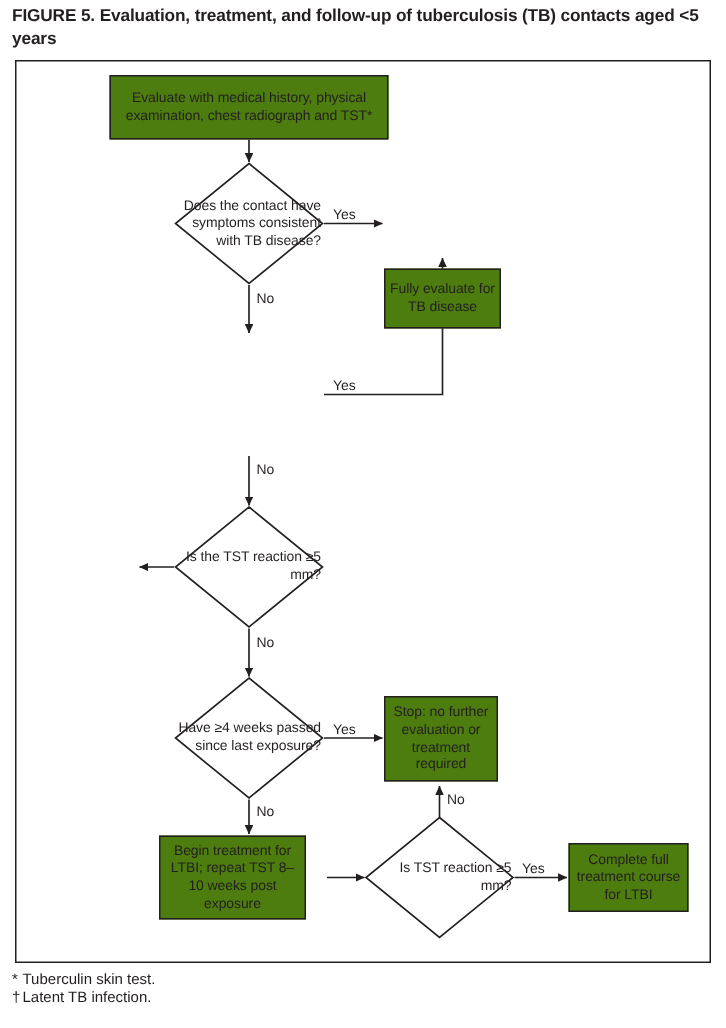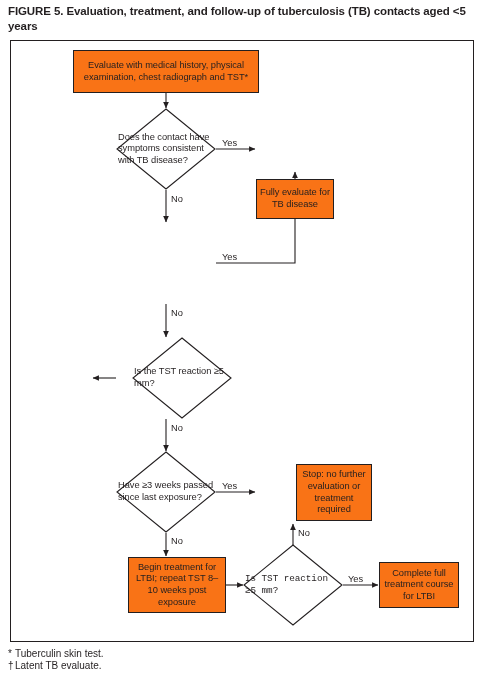--- a/index.html
+++ b/index.html
@@ -37,31 +37,31 @@
   .node{
     position:absolute;
     display:flex;align-items:center;justify-content:center;
     text-align:center;
     font-size:9.3px;line-height:11.6px;
     letter-spacing:-0.05px;
     box-sizing:border-box;
   }
   .box{
     border:1.1px solid #231f20;
-    background:#f97316;
+    background:#4d7c0f;
     padding:2px 3px;
   }
   .diamond-wrap{
     position:absolute;
     display:flex;align-items:center;justify-content:center;
   }
   .diamond-wrap svg{position:absolute;left:0;top:0;}
   .diamond-label{
     position:relative;z-index:2;
-    text-align:left;
+    text-align:right;
     font-size:9.3px;line-height:11.6px;
     letter-spacing:-0.05px;
     width:100%;
     padding:0 2px;
     box-sizing:border-box;
   }
 
   
   .edge-label{
     position:absolute;
@@ -131,44 +131,44 @@
       <polygon points="50,1 99,41 50,81 1,41" fill="#ffffff" stroke="#231f20" stroke-width="1.1"></polygon>
     </svg>
     <div class="diamond-label">Does the contact have symptoms consistent with TB disease?</div>
   </div>
 
   <div class="node box" style="left:256px;top:131px;width:78px;height:40px;margin-top:48px;">
     <span>Fully evaluate for TB disease</span>
   </div>
 
 
-  <div class="diamond-wrap" style="left:132px;top:337px;width:100px;height:82px;">
+  <div class="diamond-wrap" style="left:116px;top:337px;width:100px;height:82px;">
     <svg width="100" height="82" viewBox="0 0 100 82">
       <polygon points="50,1 99,41 50,81 1,41" fill="#ffffff" stroke="#231f20" stroke-width="1.1"></polygon>
     </svg>
     <div class="diamond-label">Is the TST reaction ≥5 mm?</div>
   </div>
 
 
   <div class="diamond-wrap" style="left:116px;top:451px;width:100px;height:82px;">
     <svg width="100" height="82" viewBox="0 0 100 82">
       <polygon points="50,1 99,41 50,81 1,41" fill="#ffffff" stroke="#231f20" stroke-width="1.1"></polygon>
     </svg>
-    <div class="diamond-label">Have ≥3 weeks passed since last exposure?</div>
-  </div>
-
-  <div class="node box" style="left:256px;top:464px;width:76px;height:57px;margin-left:40px;">
+    <div class="diamond-label">Have ≥4 weeks passed since last exposure?</div>
+  </div>
+
+  <div class="node box" style="left:256px;top:464px;width:76px;height:57px;">
     <span>Stop: no further evaluation or treatment required</span>
   </div>
 
-  <div class="node box" style="left:128px;top:557px;width:98px;height:56px;justify-content:center;">
+  <div class="node box" style="left:106px;top:557px;width:98px;height:56px;justify-content:center;">
     <span>Begin treatment for LTBI; repeat TST 8–10 weeks post exposure</span>
   </div>
 
-  <div class="diamond-wrap" style="left:243px;top:544px;width:100px;height:82px;font-family:Liberation Mono, monospace;">
+  <div class="diamond-wrap" style="left:243px;top:544px;width:100px;height:82px;">
     <svg width="100" height="82" viewBox="0 0 100 82">
       <polygon points="50,1 99,41 50,81 1,41" fill="#ffffff" stroke="#231f20" stroke-width="1.1"></polygon>
     </svg>
     <div class="diamond-label">Is TST reaction ≥5 mm?</div>
   </div>
 
   <div class="node box" style="left:379px;top:562px;width:80px;height:46px;">
     <span>Complete full treatment course for LTBI</span>
   </div>
 
@@ -184,17 +184,17 @@
   <div class="edge-label" style="left:171px;top:536px;">No</div>
 
   <div class="edge-label" style="left:298px;top:528px;">No</div>
   <div class="edge-label" style="left:348px;top:574px;">Yes</div>
 
   <div class="footnotes">
     <div class="fn-line">
       <span class="fn-mark">*</span><span>Tuberculin skin test.</span>
     </div>
     <div class="fn-line">
-      <span class="fn-mark">†</span><span>Latent TB evaluate.</span>
+      <span class="fn-mark">†</span><span>Latent TB infection.</span>
     </div>
   </div>
 
 </div>
 
 </body></html>

